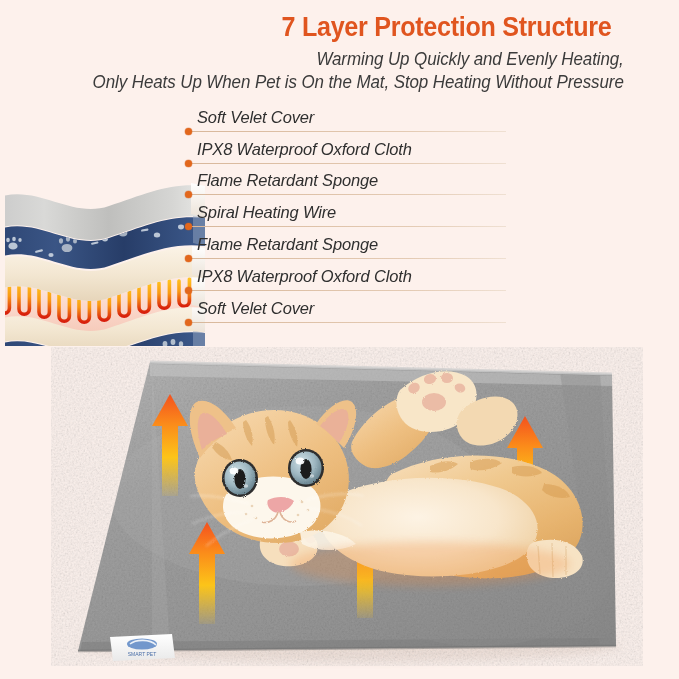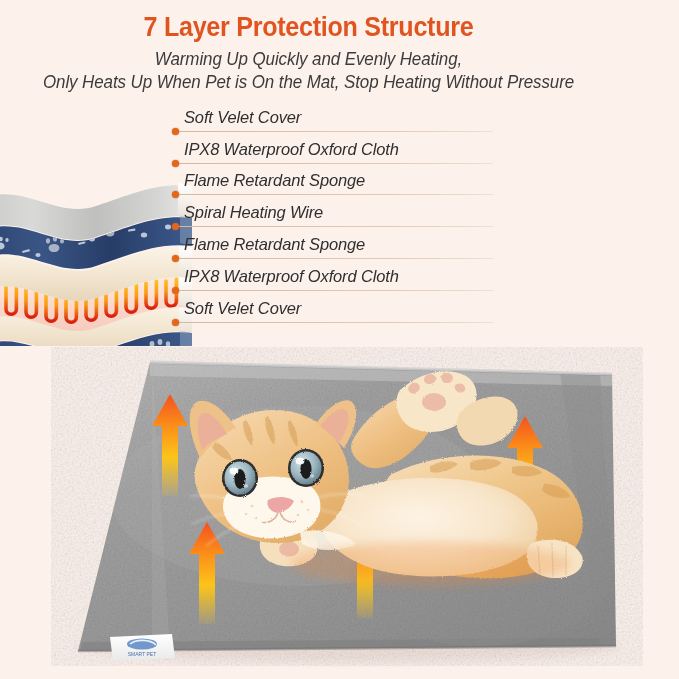--- a/index.html
+++ b/index.html
@@ -14,24 +14,24 @@
     height: 679px;
     overflow: hidden;
     background: #fdf1ec;
     font-family: "Liberation Sans", sans-serif;
     -webkit-font-smoothing: antialiased;
   }
 
   
   #header {
     position: absolute;
-    top: 0; left: 0;
+    top: 0; left: 16px;
     width: 617px;
     height: 96px;
-    text-align: center;
+    text-align: right;
   }
   #title {
     margin: 0;
     padding-top: 12px;
     font-family: "Liberation Sans", sans-serif;
     font-size: 27px;
     font-weight: bold;
     letter-spacing: -0.3px;
     color: #e0551f;
     line-height: 1.15;
@@ -45,21 +45,21 @@
     color: #3b3b3b;
     line-height: 1.32;
     letter-spacing: -0.1px;
     transform: scaleX(0.97);
   }
   #subtitle-1 { padding-top: 5px; }
 
   
   #layer-diagram {
     position: absolute;
-    top: 96px; left: 0;
+    top: 96px; left: 13px;
     width: 542px;
     height: 250px;
     padding-left: 28px;
   }
   #layer-stack-svg {
     position: absolute;
     top: 0; left: -8px;
     width: 210px;
     height: 250px;
   }

